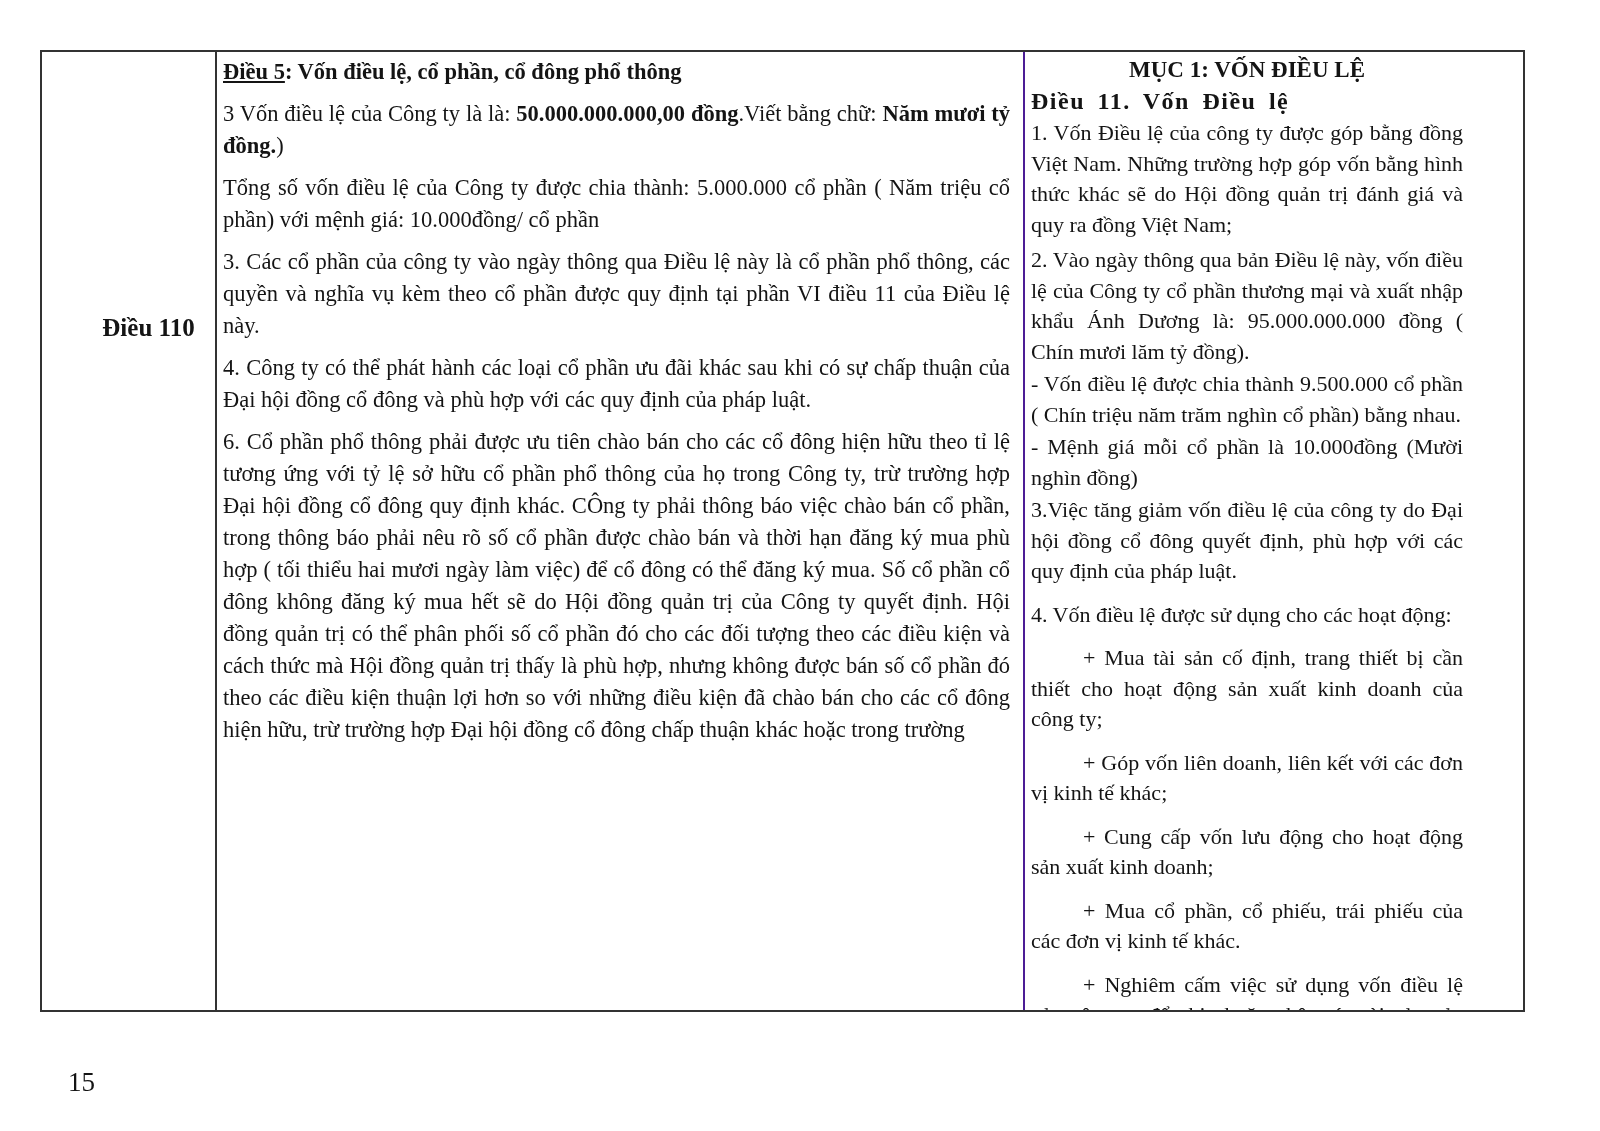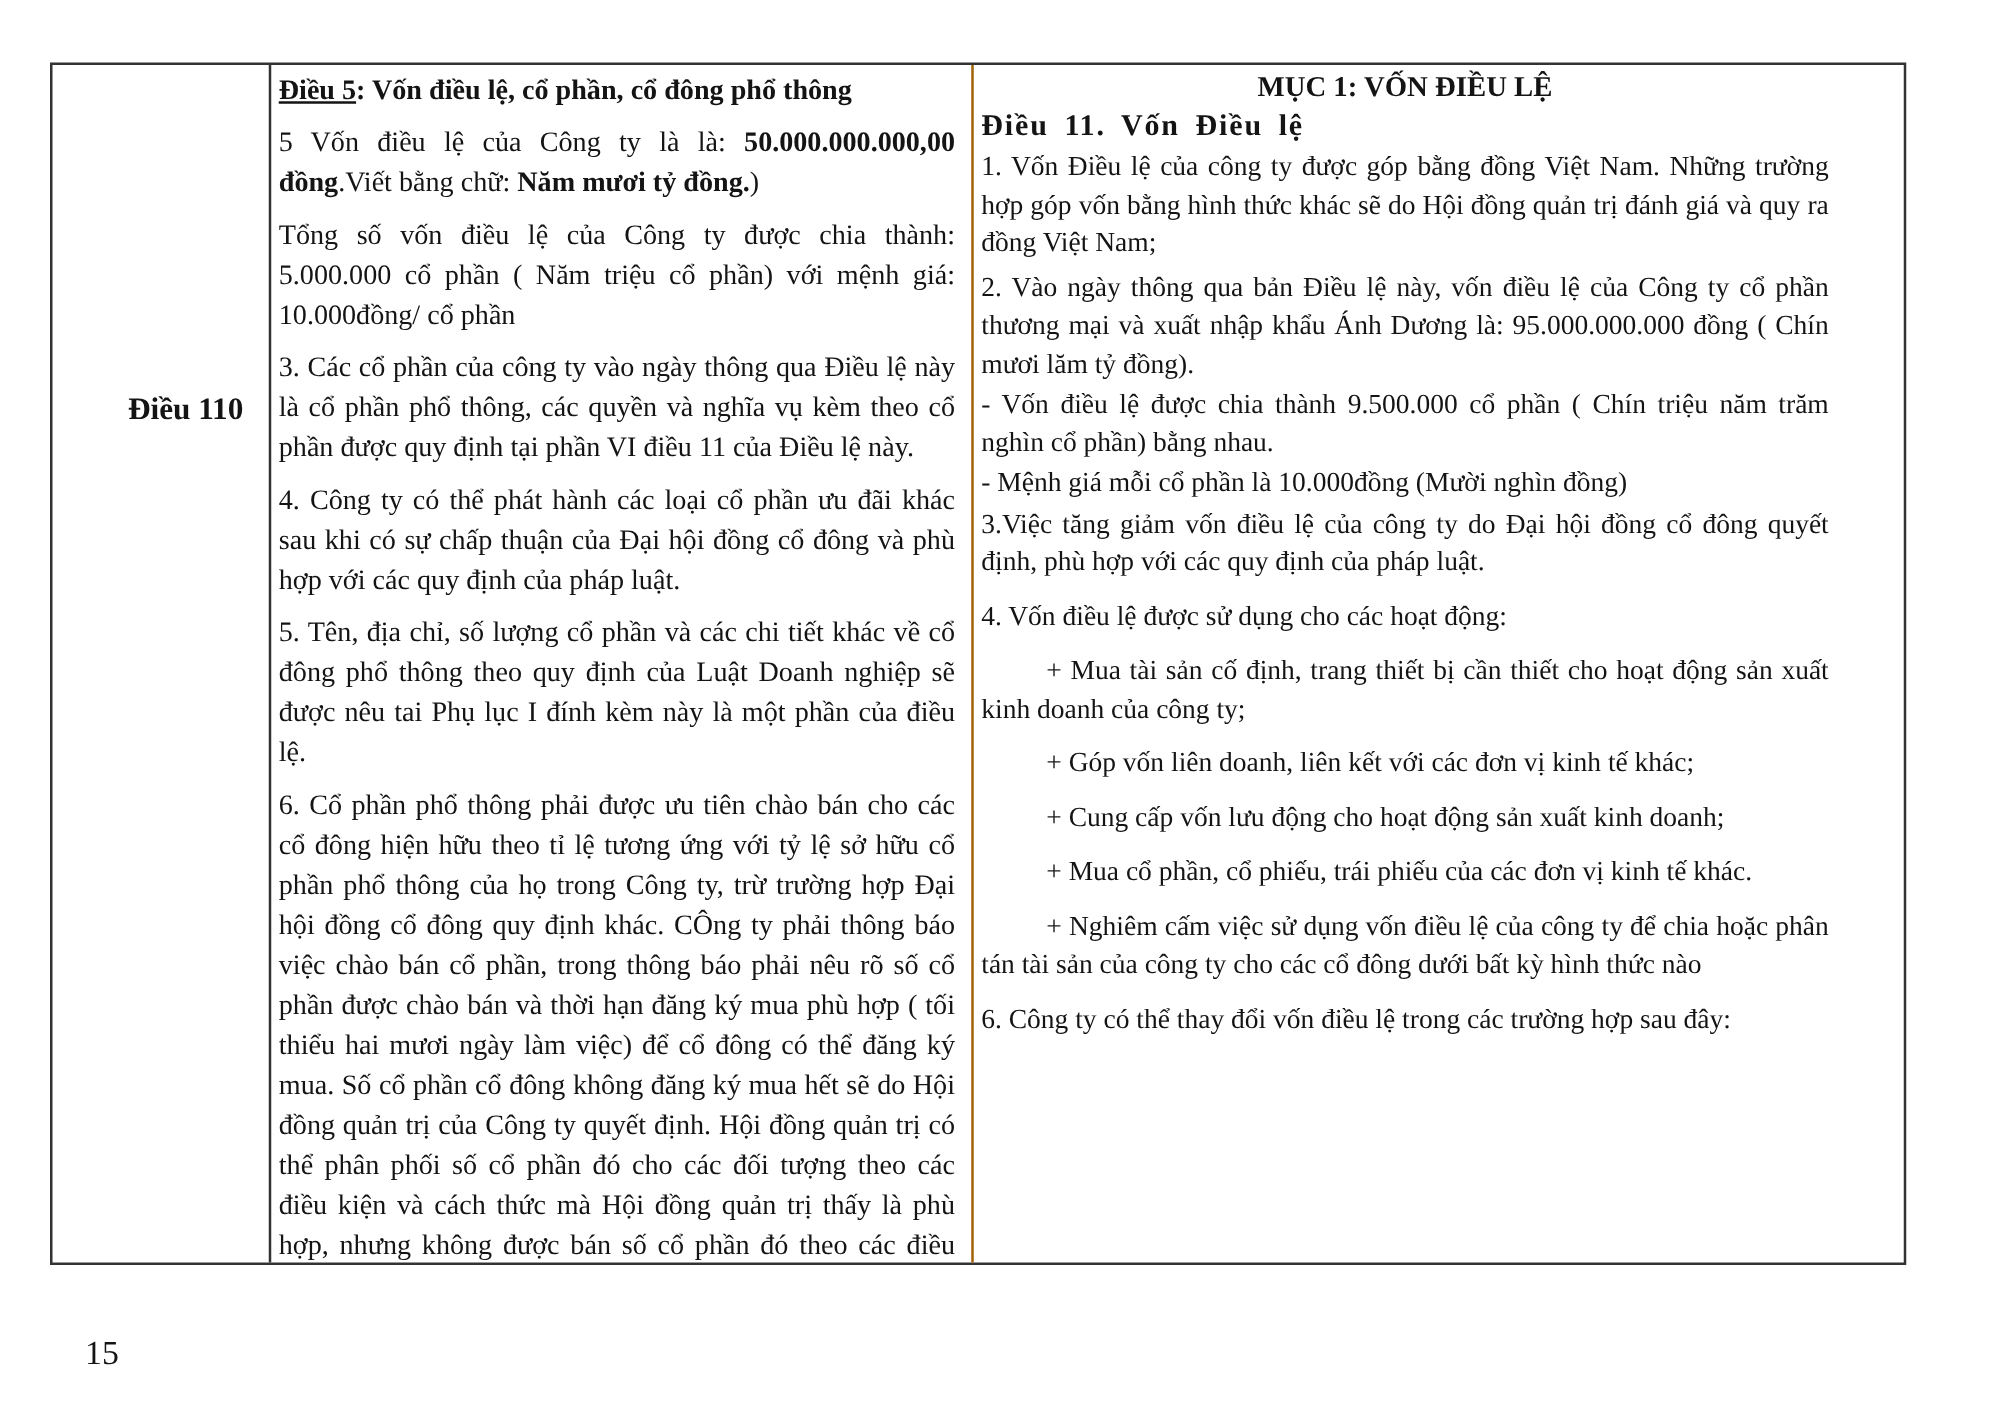--- a/index.html
+++ b/index.html
@@ -37,22 +37,22 @@
     text-align: center;
     padding-left: 40px;
   }
   .row-label {
     margin: 0;
     padding-top: 262px;
     font-weight: bold;
     font-size: 25px;
   }
   .cell-mid {
-    width: 562px;
-    border-right: 2px solid #a16207;
+    width: 808px;
+    border-right: 2px solid #4c1d95;
     padding: 4px 13px 0 6px;
   }
   .cell-mid p {
     margin: 0 0 10px 0;
     font-size: 22.5px;
     line-height: 32px;
     text-align: justify;
   }
   .c2-head {
     font-weight: bold;
@@ -106,25 +106,24 @@
 <div class="page">
 
   <div class="doc-table">
 
     <div class="cell cell-label">
       <p class="row-label">Điều 110</p>
     </div>
 
     <div class="cell cell-mid">
       <p class="c2-head"><span class="u">Điều 5</span><span>: Vốn điều lệ, cổ phần, cổ đông phổ thông</span></p>
-      <p><span>5 Vốn điều lệ của Công ty là là: </span><b>50.000.000.000,00 đồng</b><span>.Viết bằng chữ: </span><b>Năm mươi tỷ đồng.</b><span>)</span></p>
+      <p><span>3 Vốn điều lệ của Công ty là là: </span><b>50.000.000.000,00 đồng</b><span>.Viết bằng chữ: </span><b>Năm mươi tỷ đồng.</b><span>)</span></p>
       <p>Tổng số vốn điều lệ của Công ty được chia thành: 5.000.000 cổ phần ( Năm triệu cổ phần) với mệnh giá: 10.000đồng/ cổ phần</p>
       <p>3. Các cổ phần của công ty vào ngày thông qua Điều lệ này là cổ phần phổ thông, các quyền và nghĩa vụ kèm theo cổ phần được quy định tại phần VI điều 11 của Điều lệ này.</p>
       <p>4. Công ty có thể phát hành các loại cổ phần ưu đãi khác sau khi có sự chấp thuận của Đại hội đồng cổ đông và phù hợp với các quy định của pháp luật.</p>
-      <p>5. Tên, địa chỉ, số lượng cổ phần và các chi tiết khác về cổ đông phổ thông theo quy định của Luật Doanh nghiệp sẽ được nêu tai Phụ lục I đính kèm này là một phần của điều lệ.</p>
       <p>6. Cổ phần phổ thông phải được ưu tiên chào bán cho các cổ đông hiện hữu theo tỉ lệ tương ứng với tỷ lệ sở hữu cổ phần phổ thông của họ trong Công ty, trừ trường hợp Đại hội đồng cổ đông quy định khác. CÔng ty phải thông báo việc chào bán cổ phần, trong thông báo phải nêu rõ số cổ phần được chào bán và thời hạn đăng ký mua phù hợp ( tối thiểu hai mươi ngày làm việc) để cổ đông có thể đăng ký mua. Số cổ phần cổ đông không đăng ký mua hết sẽ do Hội đồng quản trị của Công ty quyết định. Hội đồng quản trị có thể phân phối số cổ phần đó cho các đối tượng theo các điều kiện  và cách thức mà Hội đồng quản trị thấy là phù hợp, nhưng không được bán số cổ phần đó theo các điều kiện thuận lợi hơn so với những điều kiện đã chào bán cho các cổ đông hiện hữu, trừ trường hợp Đại hội đồng cổ đông chấp thuận khác hoặc trong trường</p>
     </div>
 
     <div class="cell cell-right">
       <p class="c3-section-head">MỤC 1: VỐN ĐIỀU LỆ</p>
       <p class="c3-article-head">Điều 11. Vốn Điều lệ</p>
       <p>1. Vốn Điều lệ của công ty được góp bằng đồng Việt Nam. Những trường hợp góp vốn bằng hình thức khác sẽ do Hội đồng quản trị đánh giá và quy ra đồng Việt Nam;</p>
       <p class="gap-sm">2. Vào ngày thông qua bản Điều lệ này, vốn điều lệ của Công ty cổ phần thương mại và xuất nhập khẩu Ánh Dương là: 95.000.000.000 đồng ( Chín mươi lăm tỷ đồng).</p>
       <p>- Vốn điều lệ được chia thành 9.500.000 cổ phần ( Chín triệu năm trăm nghìn cổ phần) bằng nhau.</p>
       <p>- Mệnh giá mỗi cổ phần là 10.000đồng (Mười nghìn đồng)</p>

